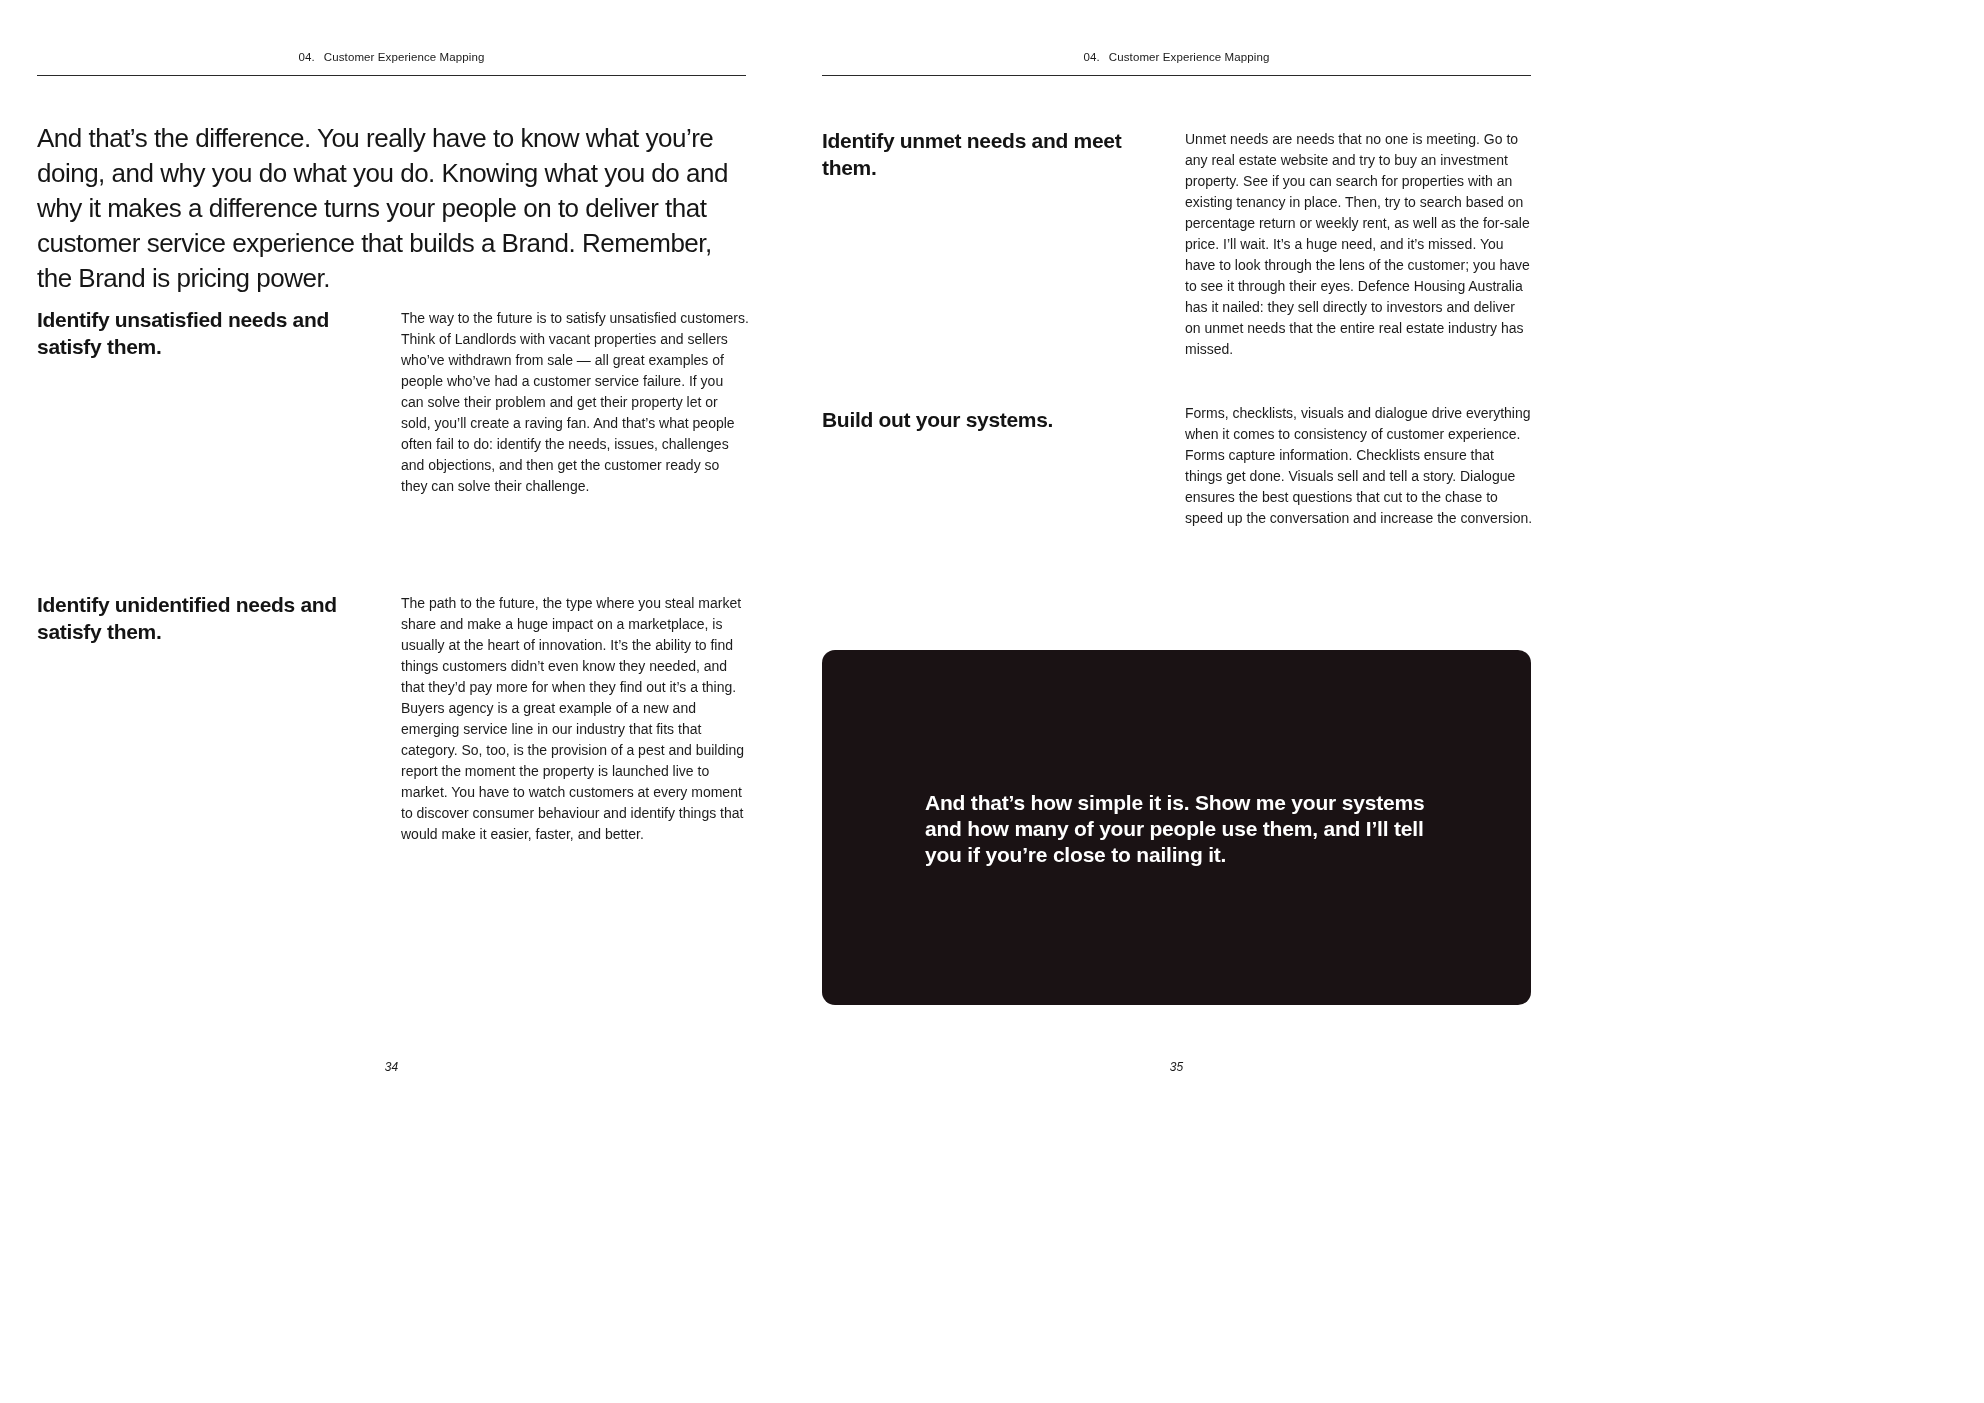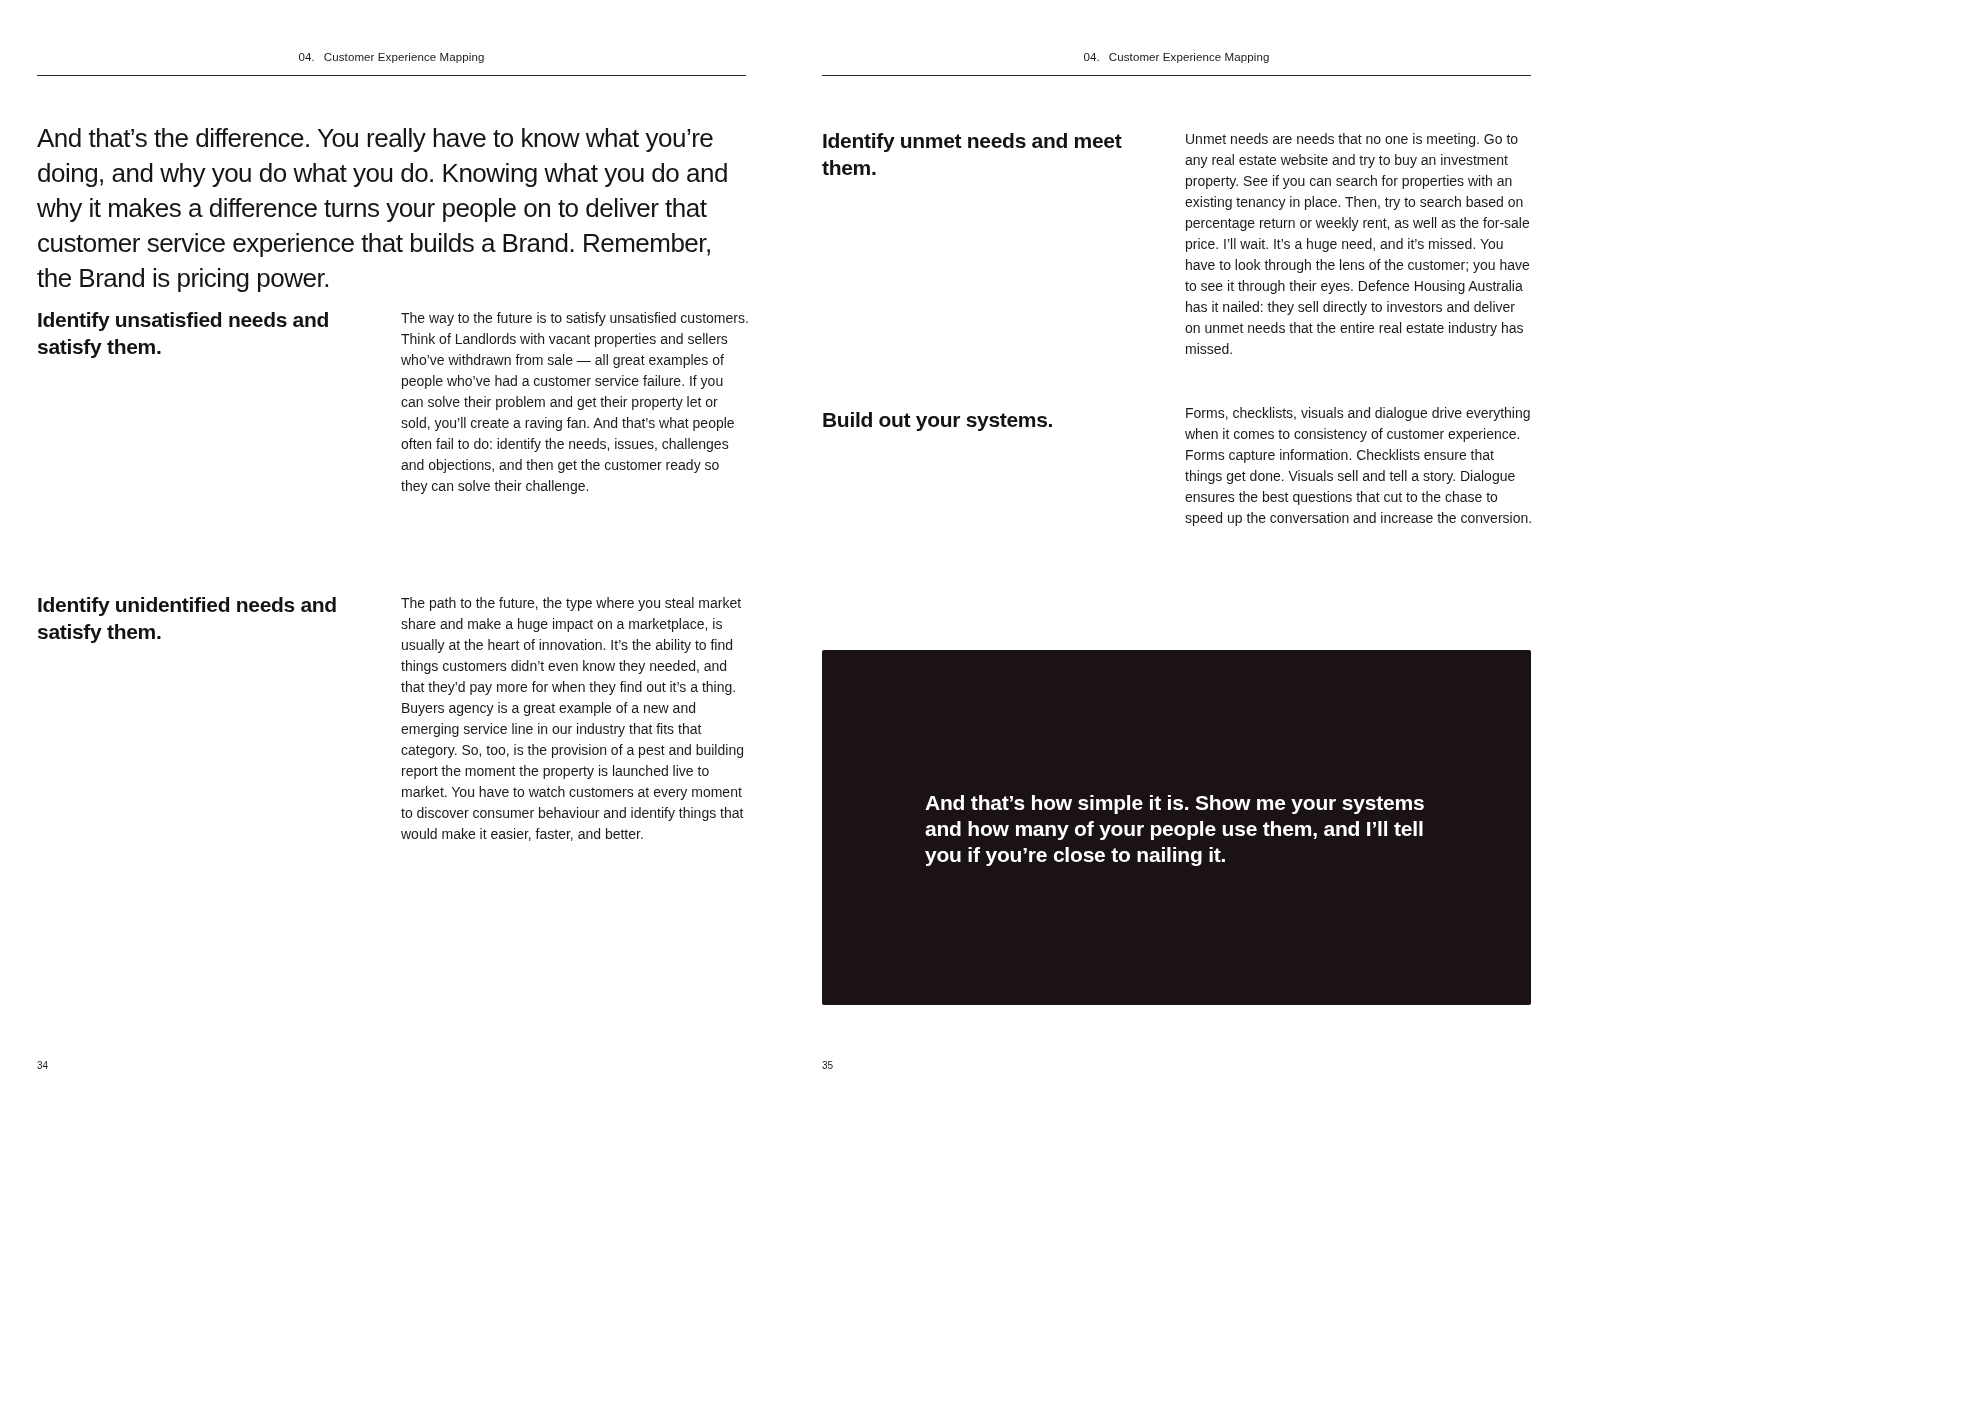--- a/index.html
+++ b/index.html
@@ -51,30 +51,31 @@
 
   .sec-body {
     font-size: 14px;
     line-height: 21px;
     letter-spacing: 0px;
     color: #1c1c1c;
     width: 348px;
   }
 
   .page-num {
-    font-size: 10px;
+    font-size: 12px;
     color: #1a1a1a;
-    text-align: left;
+    text-align: center;
     width: 709px;
+    font-style: italic;
   }
 
   .callout {
     width: 709px;
     height: 355px;
-    border-radius: 2px;
+    border-radius: 13px;
   }
   .callout-text {
     position: absolute;
     left: 103px;
     top: 140px;
     width: 515px;
     font-size: 21px;
     font-weight: bold;
     line-height: 26px;
     letter-spacing: -0.2px;

